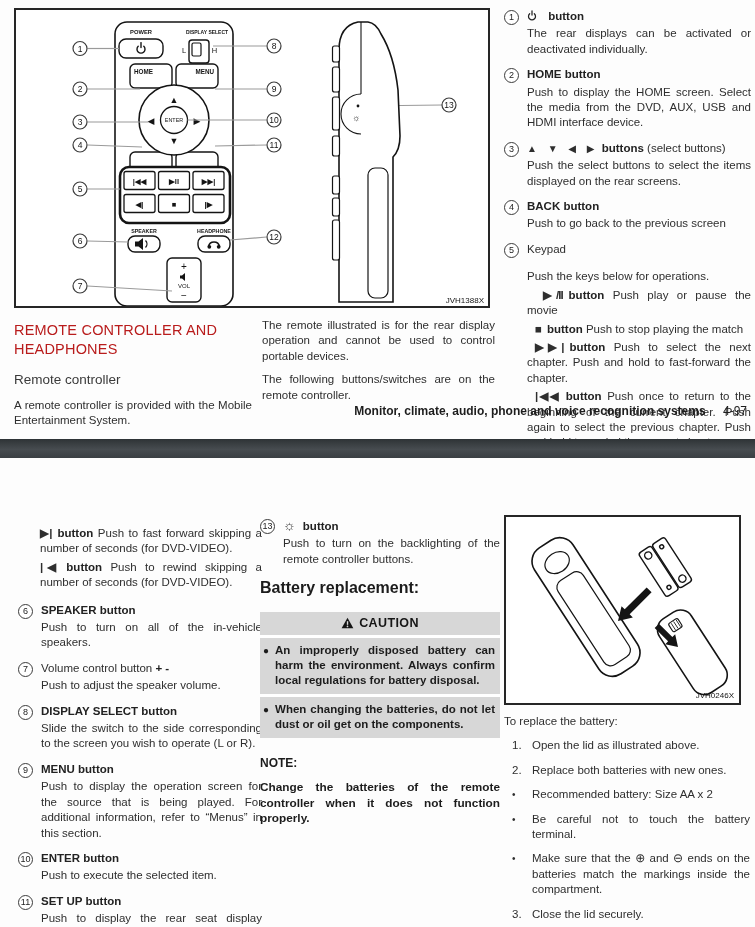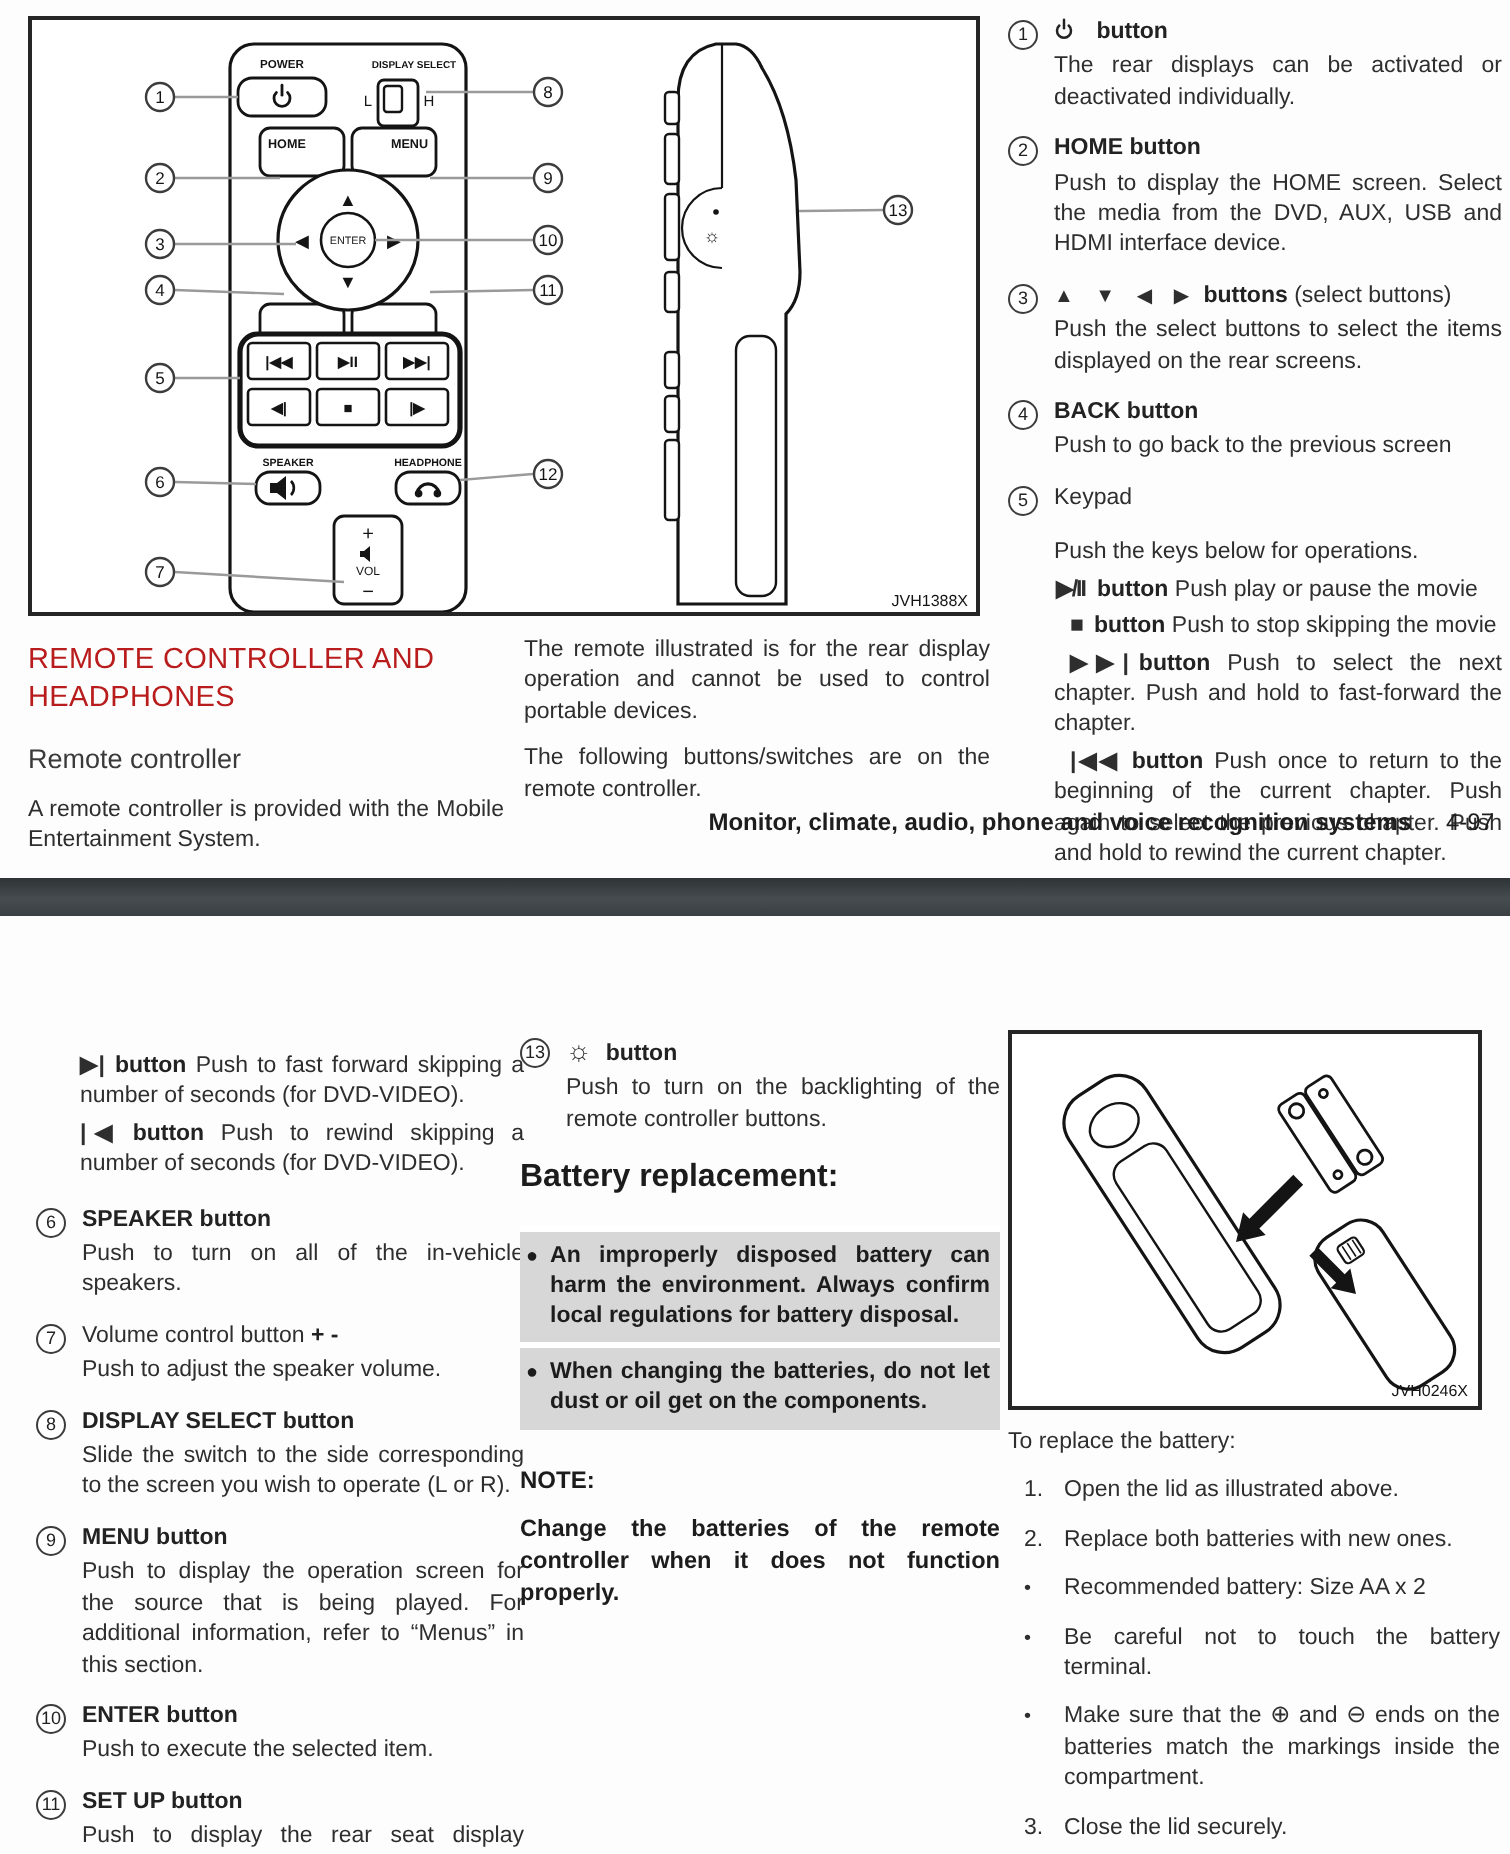--- a/index.html
+++ b/index.html
@@ -245,22 +245,22 @@
         <span class="btitle">BACK button</span>
         <p class="bodytxt just">Push to go back to the previous screen</p>
       </div>
     </div>
 
     <div class="item">
       <span class="cnum">5</span>
       <div class="ibody">
         <span>Keypad</span>
         <p class="just" style="margin-top:12px;">Push the keys below for operations.</p>
-        <p class="sub just"><span class="subicon" style="margin-left:1px;">▶/II</span><span class="btitle">button</span> <span>Push play or pause the movie</span></p>
-        <p class="sub just"><span class="subicon">■</span><span class="btitle">button</span> <span>Push to stop skipping the movie</span></p>
+        <p class="sub just"><span class="subicon" style="margin-left:16px;">▶/II</span><span class="btitle">button</span> <span>Push play or pause the movie</span></p>
+        <p class="sub just"><span class="subicon">■</span><span class="btitle">button</span> <span>Push to stop playing the match</span></p>
         <p class="sub just"><span class="subicon">▶▶|</span><span class="btitle">button</span> <span>Push to select the next chapter. Push and hold to fast-forward the chapter.</span></p>
         <p class="sub just"><span class="subicon">|◀◀</span><span class="btitle">button</span> <span>Push once to return to the beginning of the current chapter. Push again to select the previous chapter. Push and hold to rewind the current chapter.</span></p>
       </div>
     </div>
   </div>
 
   <div class="footer">
     <span class="ftext">Monitor, climate, audio, phone and voice recognition systems</span>
     <span class="fpage">4-97</span>
   </div>
@@ -319,20 +319,30 @@
       <span class="cnum">13</span>
       <div class="ibody">
         <span style="font-size:14px;font-weight:bold;margin-right:7px;line-height:1;">☼</span><span class="btitle">button</span>
         <p class="bodytxt just">Push to turn on the backlighting of the remote controller buttons.</p>
       </div>
     </div>
 
     <p class="bheading">Battery replacement:</p>
 
     <div style="margin-top:13px;">
+      <div class="cband chead">
+        <span style="display:inline-flex;">
+          <svg width="13" height="12" viewBox="0 0 20 18">
+              <path d="M10 1 L19 17 H1 Z" fill="#141414"></path>
+              <rect x="9" y="6.2" width="2.1" height="5.6" fill="#d7d7d7"></rect>
+              <circle cx="10" cy="14.3" r="1.3" fill="#d7d7d7"></circle>
+            </svg>
+        </span>
+        <span>CAUTION</span>
+      </div>
       <div class="cgap"></div>
       <div class="cband cbullet just">
         <span class="dot">●</span>
         <span>An improperly disposed battery can harm the environment. Always confirm local regulations for battery disposal.</span>
       </div>
       <div class="cgap"></div>
       <div class="cband cbullet just">
         <span class="dot">●</span>
         <span>When changing the batteries, do not let dust or oil get on the components.</span>
       </div>

